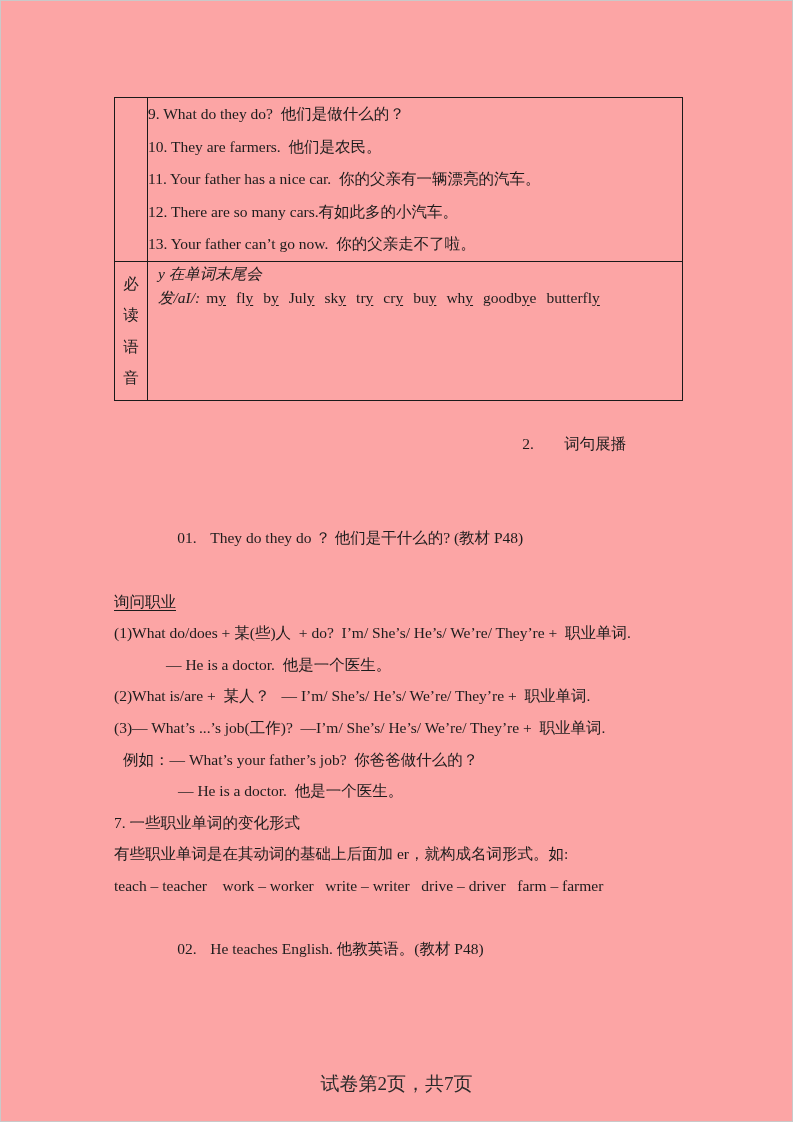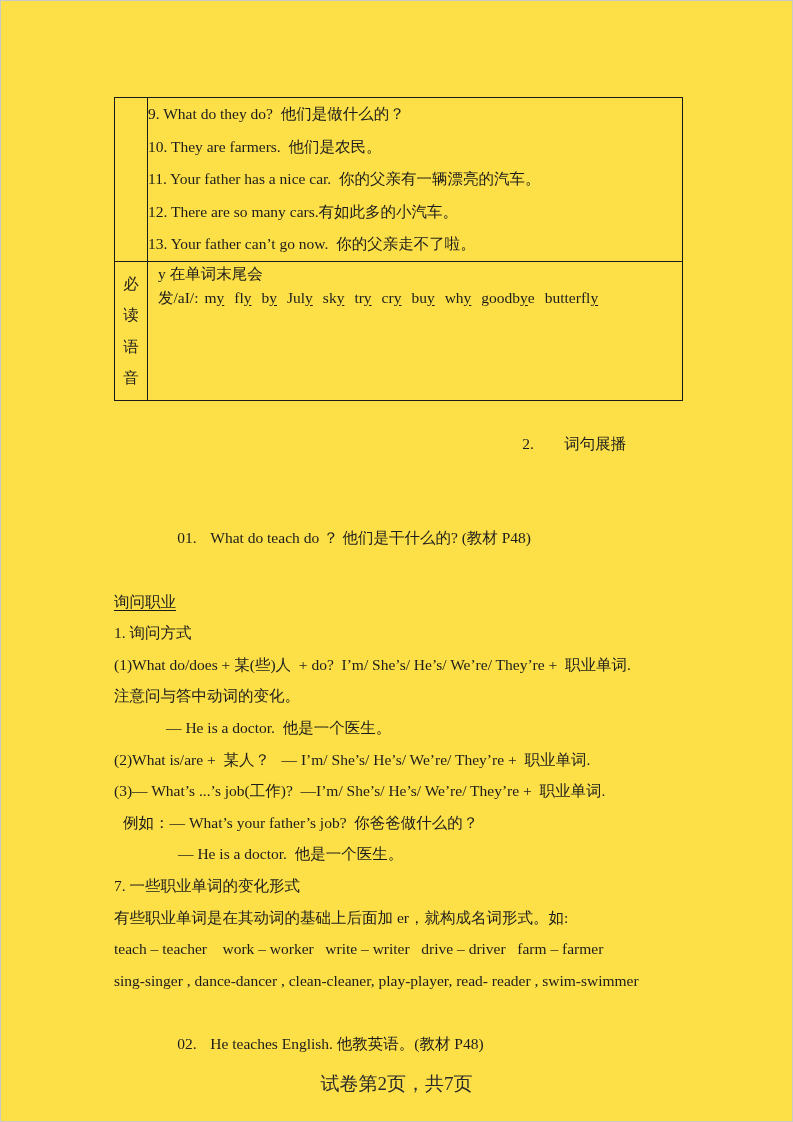--- a/index.html
+++ b/index.html
@@ -1,19 +1,19 @@
 <!DOCTYPE html>
 <html><head>
 <meta charset="utf-8">
 <style>
   html,body{margin:0;padding:0;background:#ffffff;}
   .page{
     position:relative;
     width:793px;height:1122px;
-    background:#fde047;
+    background:#fca5a5;
     box-sizing:border-box;
     border:1px solid #c9c9c9;
     font-family:"Liberation Serif","DejaVu Serif",serif;
     color:#1c1c1c;
     font-size:15.5px;
     overflow:hidden;
   }
   
   .tbl{
     position:absolute;left:113px;top:96px;width:569px;
@@ -30,21 +30,21 @@
   }
   .vert-inner{
     display:flex;flex-direction:column;justify-content:center;
     height:138px;
   }
   .vert-inner div{line-height:31.5px;}
   .pcell{vertical-align:middle;}
   .pline{padding:0 6px 0 10px;line-height:24px;}
   .pline u{text-underline-offset:2px;}
   .pw{margin-right:10px;margin-top:8px;}
-  .plead{margin-right:6px;}
+  .plead{margin-right:6px;font-style:italic;}
   
   .content{
     position:absolute;left:113px;top:395px;width:600px;
   }
   .ln{line-height:31.6px;white-space:pre-wrap;}
   .ind-h2{padding-left:385px;}
   .num2{display:inline-block;width:42px;}
   .ind-item{padding-left:40px;}
   .num{display:inline-block;width:33px;}
   .ind-a1{padding-left:52px;}
@@ -90,35 +90,32 @@
       </td>
     </tr>
   </tbody>
     </table>
 
   <div class="content">
     <div class="ln ind-h2">
       <span class="num2">2.</span><span>词句展播</span>
     </div>
     <div class="ln ind-item">
-      <span class="num">01.</span><span>What do teach do ？ 他们是干什么的? (教材 P48)</span>
+      <span class="num">01.</span><span>They do they do ？ 他们是干什么的? (教材 P48)</span>
     </div>
     <div class="ln"><span class="ul">询问职业</span></div>
-    <div class="ln">1. 询问方式</div>
     <div class="ln">(1)What do/does + 某(些)人  + do?  I’m/ She’s/ He’s/ We’re/ They’re +  职业单词.</div>
-    <div class="ln">注意问与答中动词的变化。</div>
     <div class="ln ind-a1">— He is a doctor.  他是一个医生。</div>
     <div class="ln">(2)What is/are +  某人？   — I’m/ She’s/ He’s/ We’re/ They’re +  职业单词.</div>
     <div class="ln">(3)— What’s ...’s job(工作)?  —I’m/ She’s/ He’s/ We’re/ They’re +  职业单词.</div>
     <div class="ln ind-eg3">例如：— What’s your father’s job?  你爸爸做什么的？</div>
     <div class="ln ind-a3">— He is a doctor.  他是一个医生。</div>
     <div class="ln">7. 一些职业单词的变化形式</div>
     <div class="ln">有些职业单词是在其动词的基础上后面加 er，就构成名词形式。如:</div>
     <div class="ln">teach – teacher    work – worker   write – writer   drive – driver   farm – farmer</div>
-    <div class="ln">sing-singer , dance-dancer , clean-cleaner, play-player, read- reader , swim-swimmer</div>
     <div class="ln ind-item">
       <span class="num">02.</span><span>He teaches English. 他教英语。(教材 P48)</span>
     </div>
 
   </div>
 
   <div class="footer">试卷第2页，共7页</div>
 
 </div>
 

